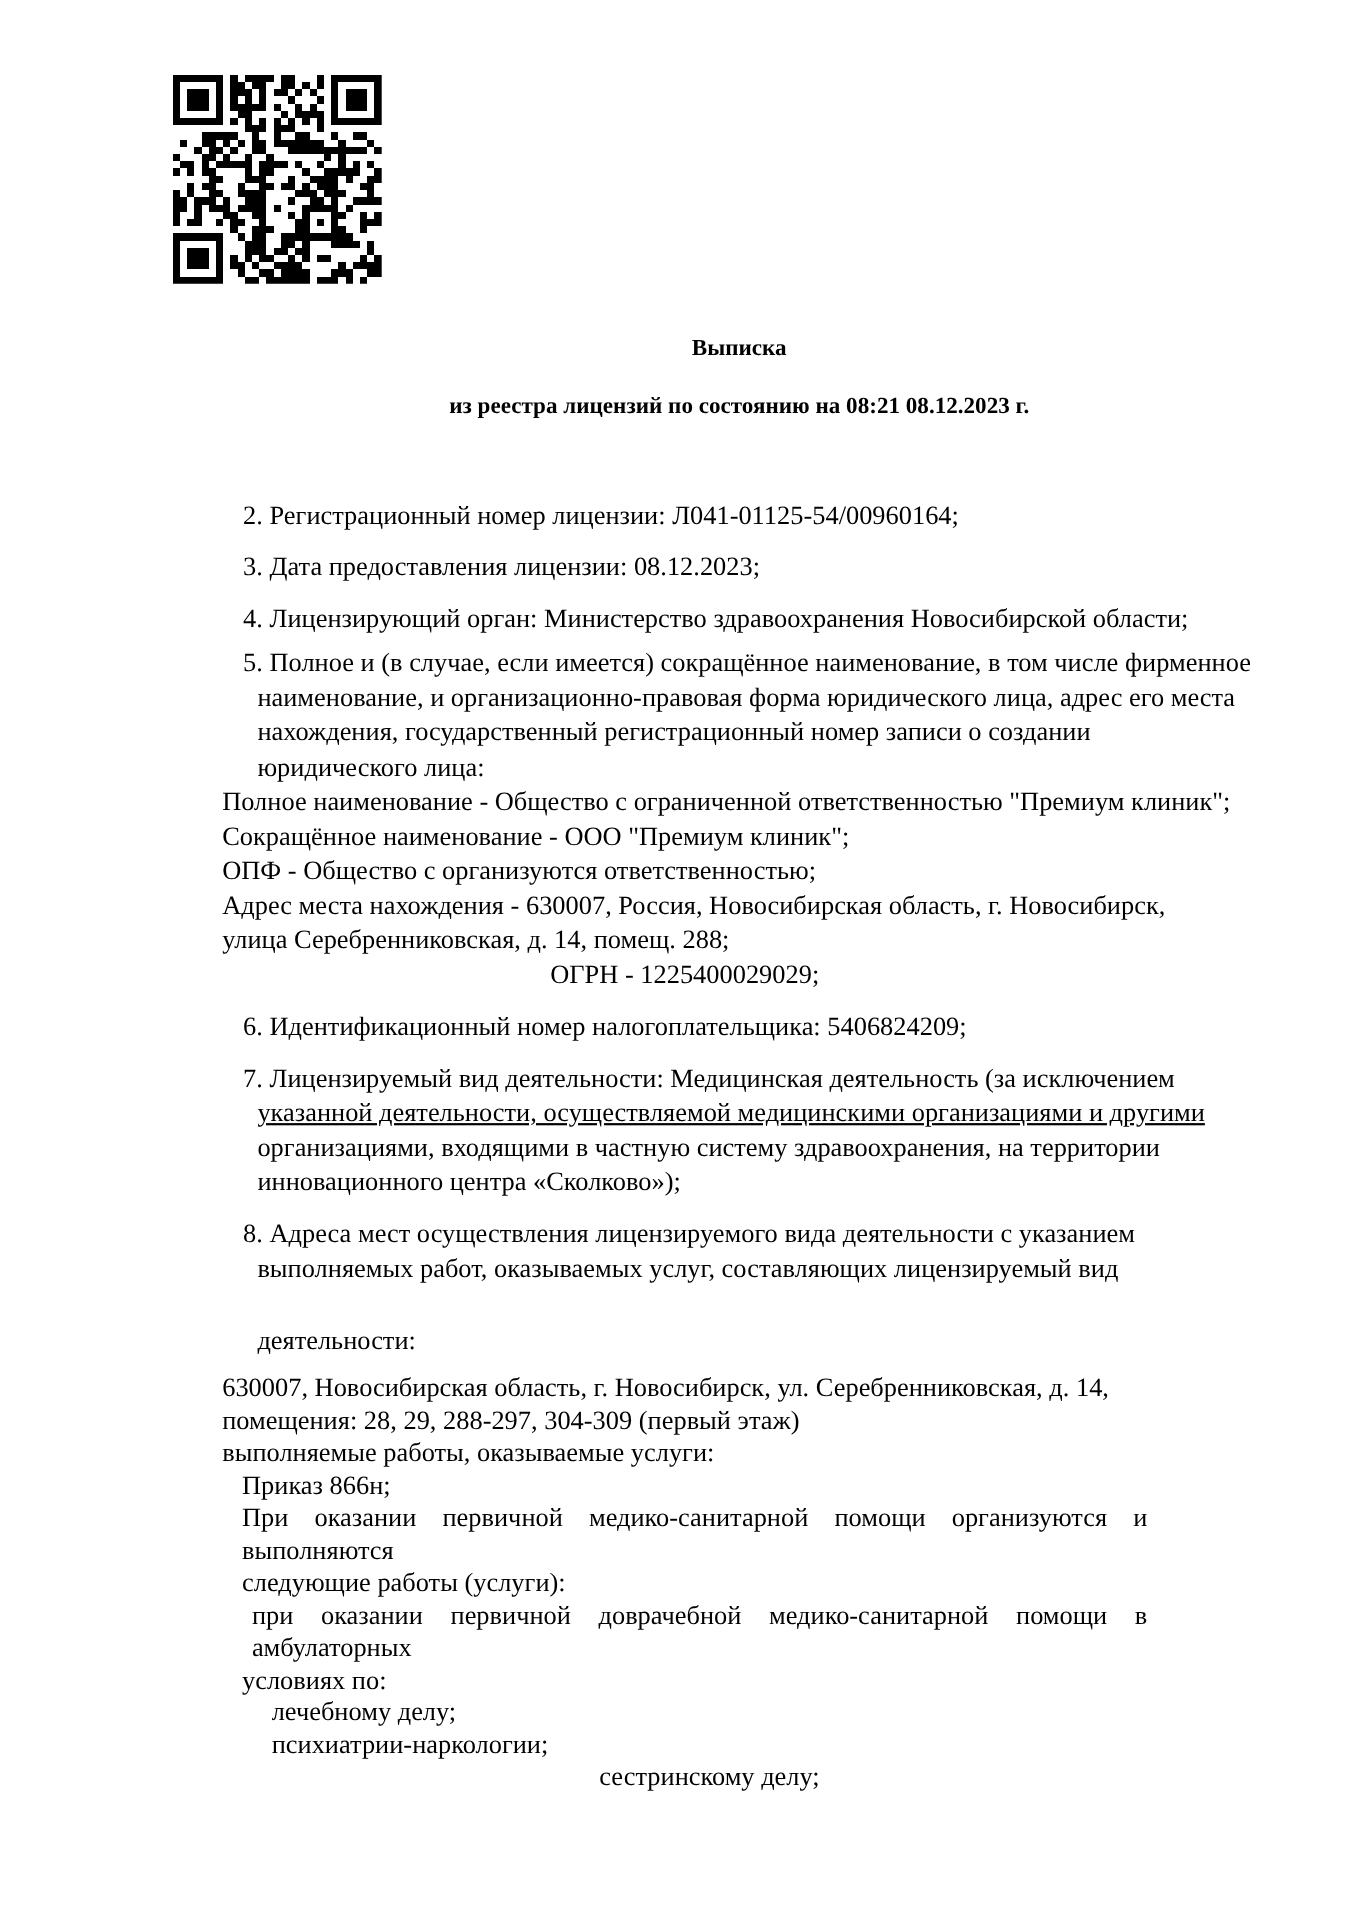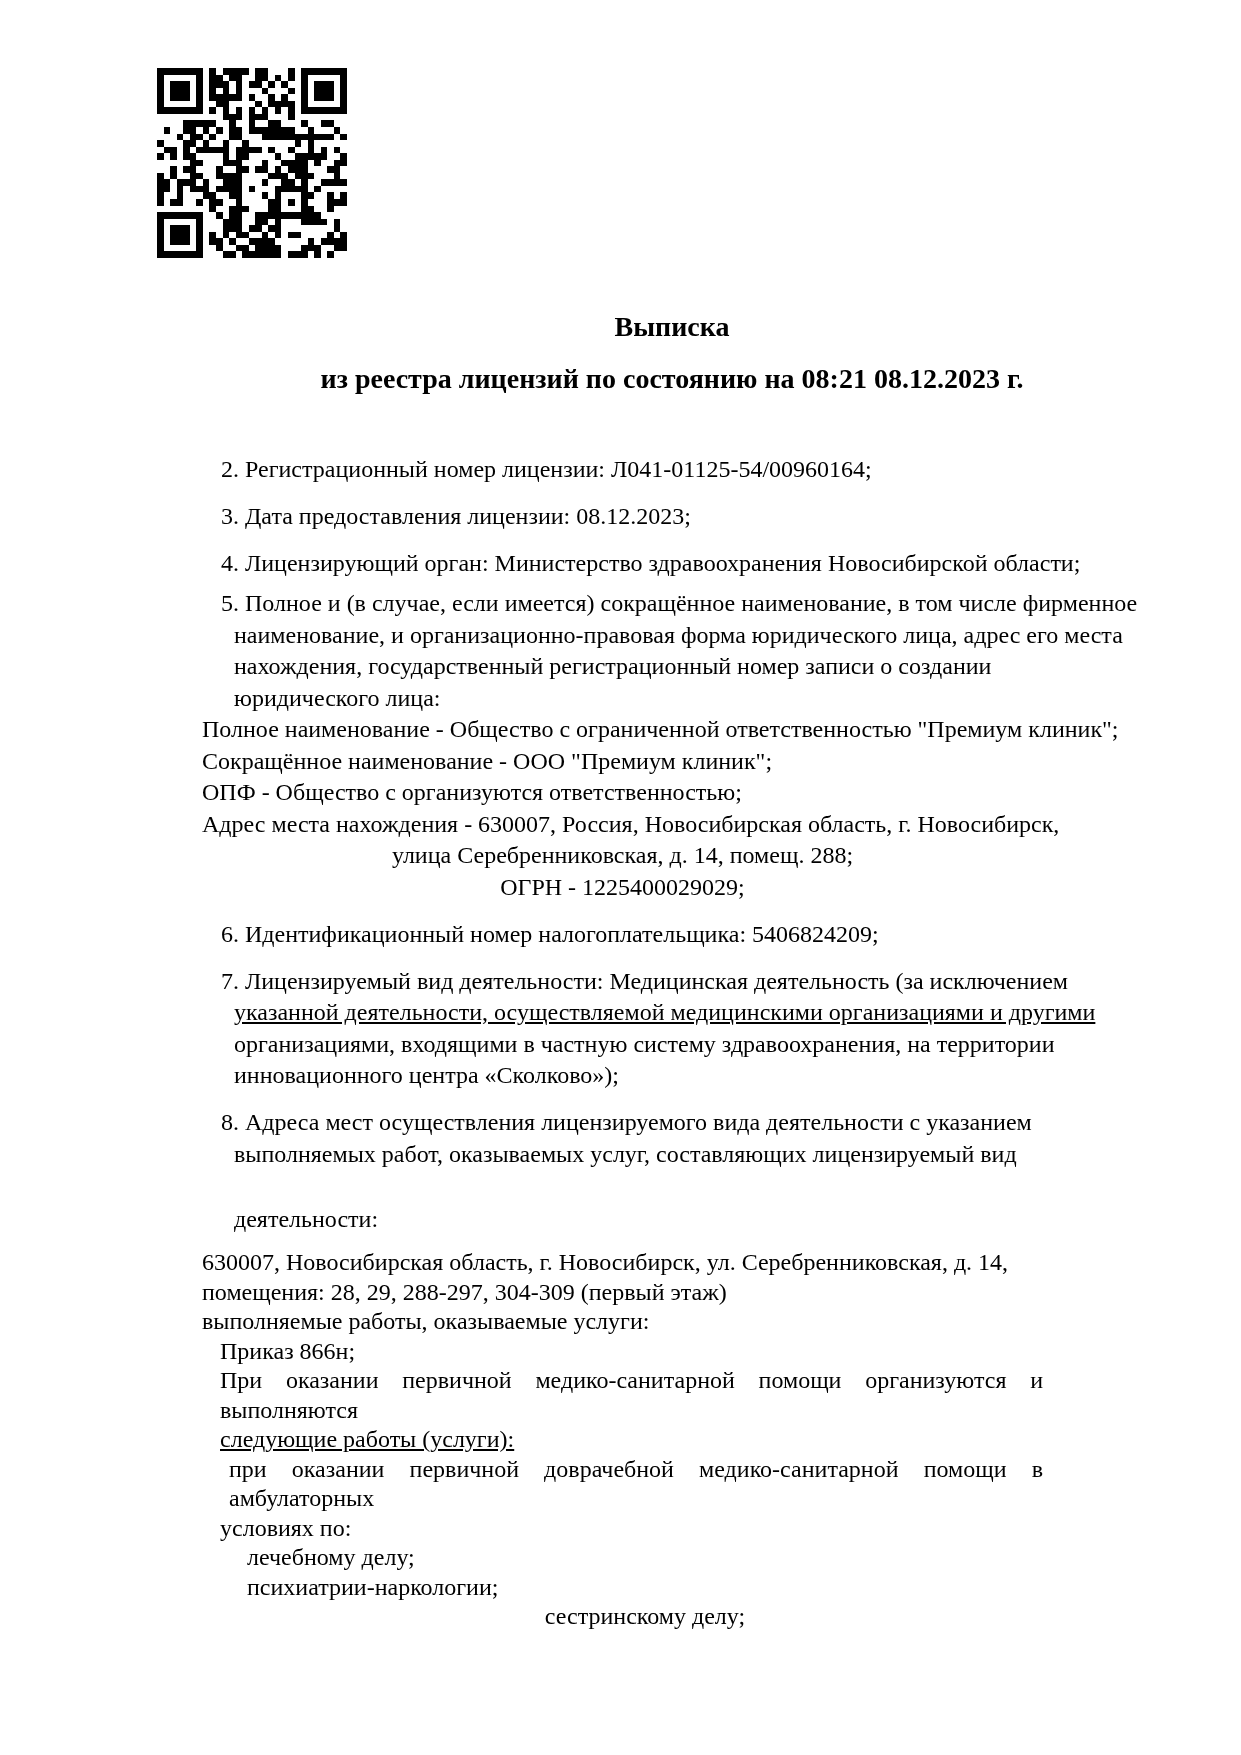--- a/index.html
+++ b/index.html
@@ -20,25 +20,25 @@
   .qr {
     position: absolute;
     left: 157px;
     top: 68px;
     width: 190px;
     height: 190px;
   }
   .title-block {
     position: absolute;
     left: 202px;
-    top: 310px;
+    top: 299px;
     width: 940px;
     text-align: center;
     font-weight: bold;
-    font-size: 28px;
+    font-size: 21px;
     line-height: 34px;
   }
   .title-line2 {
     margin-top: 18px;
   }
   .doc-body {
     position: absolute;
     left: 202px;
     top: 438px;
     width: 841px;
@@ -517,21 +517,21 @@
         <div class="tline" style="line-height: 31.5px; padding-left: 19px;">5. Полное и (в случае, если имеется) сокращённое наименование, в том числе фирменное</div>
         <div class="tline" style="line-height: 31.5px; padding-left: 32px;">наименование, и организационно-правовая форма юридического лица, адрес его места</div>
         <div class="tline" style="line-height: 31.5px; padding-left: 32px;">нахождения, государственный регистрационный номер записи о создании</div>
         <div class="tline" style="line-height: 31.5px; padding-left: 32px;">юридического лица:</div>
       </div>
       <div class="para" style="margin-top: 0px;">
         <div class="tline" style="line-height: 31.5px; padding-left: 0px;">Полное наименование - Общество с ограниченной ответственностью "Премиум клиник";</div>
         <div class="tline" style="line-height: 31.5px; padding-left: 0px;">Сокращённое наименование - ООО "Премиум клиник";</div>
         <div class="tline" style="line-height: 31.5px; padding-left: 0px;">ОПФ - Общество с организуются ответственностью;</div>
         <div class="tline" style="line-height: 31.5px; padding-left: 0px;">Адрес места нахождения - 630007, Россия, Новосибирская область, г. Новосибирск,</div>
-        <div class="tline" style="line-height: 31.5px; padding-left: 0px; text-align: center;">улица Серебренниковская, д. 14, помещ. 288;</div>
+        <div class="tline" style="line-height: 31.5px; padding-left: 0px;">улица Серебренниковская, д. 14, помещ. 288;</div>
         <div class="tline" style="line-height: 31.5px; padding-left: 0px; text-align: center;">ОГРН - 1225400029029;</div>
       </div>
       <div class="para" style="margin-top: 15.5px;">
         <div class="tline" style="line-height: 31.5px; padding-left: 19px;">6. Идентификационный номер налогоплательщика: 5406824209;</div>
       </div>
       <div class="para" style="margin-top: 15.5px;">
         <div class="tline" style="line-height: 31.5px; padding-left: 19px;">7. Лицензируемый вид деятельности: Медицинская деятельность (за исключением</div>
         <div class="tline" style="line-height: 31.5px; padding-left: 32px; text-decoration: underline;">указанной деятельности, осуществляемой медицинскими организациями и другими</div>
         <div class="tline" style="line-height: 31.5px; padding-left: 32px;">организациями, входящими в частную систему здравоохранения, на территории</div>
         <div class="tline" style="line-height: 31.5px; padding-left: 32px;">инновационного центра «Сколково»);</div>
@@ -540,21 +540,21 @@
         <div class="tline" style="line-height: 31.5px; padding-left: 19px;">8. Адреса мест осуществления лицензируемого вида деятельности с указанием</div>
         <div class="tline" style="line-height: 31.5px; padding-left: 32px;">выполняемых работ, оказываемых услуг, составляющих лицензируемый вид</div>
         <div class="tline" style="line-height: 31.5px; padding-left: 32px; margin-top: 34px;">деятельности:</div>
       </div>
       <div class="para" style="margin-top: 12.5px;">
         <div class="tline" style="line-height: 29.5px; padding-left: 0px;">630007, Новосибирская область, г. Новосибирск, ул. Серебренниковская, д. 14,</div>
         <div class="tline" style="line-height: 29.5px; padding-left: 0px;">помещения: 28, 29, 288-297, 304-309 (первый этаж)</div>
         <div class="tline" style="line-height: 29.5px; padding-left: 0px;">выполняемые работы, оказываемые услуги:</div>
         <div class="tline" style="line-height: 29.5px; padding-left: 18px;">Приказ 866н;</div>
         <div class="tline j" style="line-height: 29.5px; padding-left: 18px;">При оказании первичной медико-санитарной помощи организуются и выполняются</div>
-        <div class="tline" style="line-height: 29.5px; padding-left: 18px; text-decoration: underline;">следующие работы (услуги):</div>
+        <div class="tline" style="line-height: 29.5px; padding-left: 18px;">следующие работы (услуги):</div>
         <div class="tline j" style="line-height: 29.5px; padding-left: 27px;">при оказании первичной доврачебной медико-санитарной помощи в амбулаторных</div>
         <div class="tline" style="line-height: 29.5px; padding-left: 18px;">условиях по:</div>
         <div class="tline" style="line-height: 29.5px; padding-left: 45px;">лечебному делу;</div>
         <div class="tline" style="line-height: 29.5px; padding-left: 45px;">психиатрии-наркологии;</div>
         <div class="tline" style="line-height: 29.5px; padding-left: 45px; text-align: center;">сестринскому делу;</div>
       </div>
     </div>
 
 </div>
 

